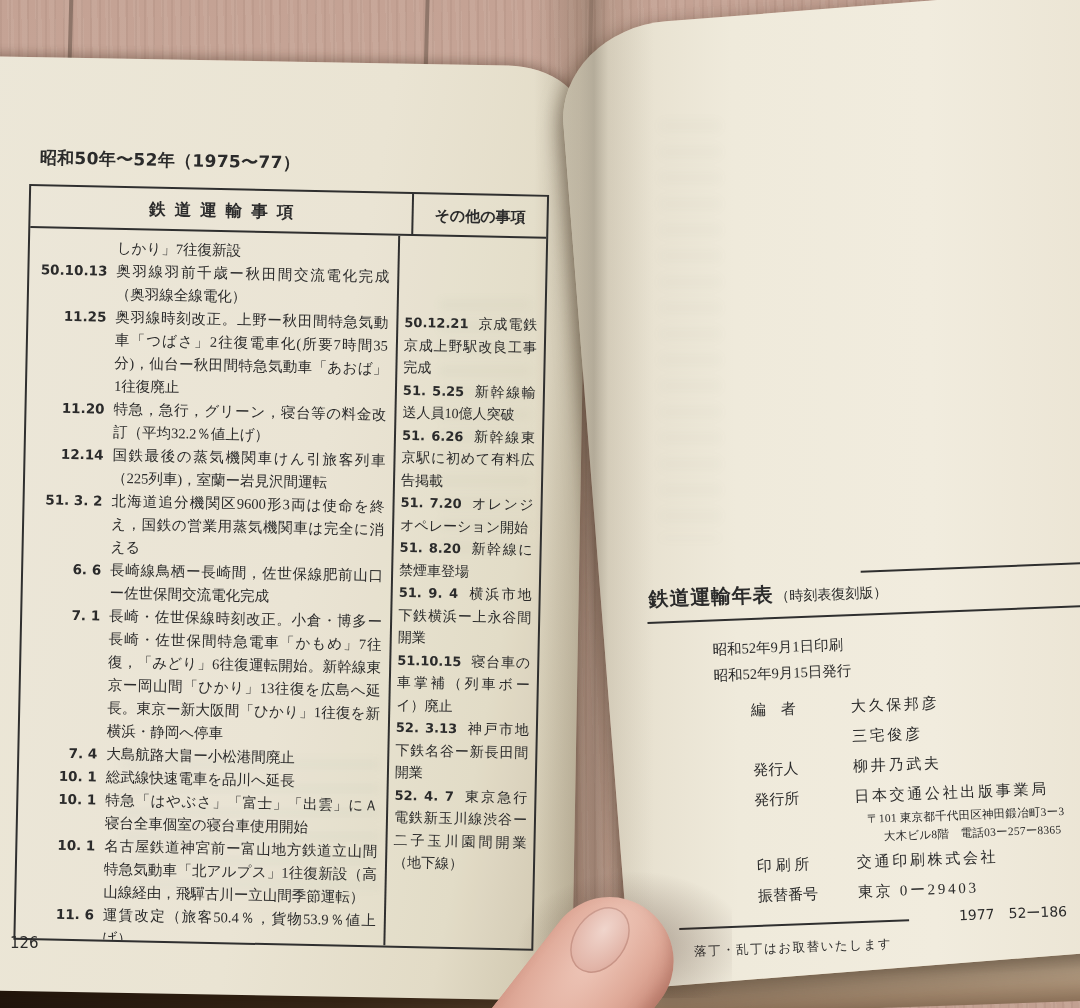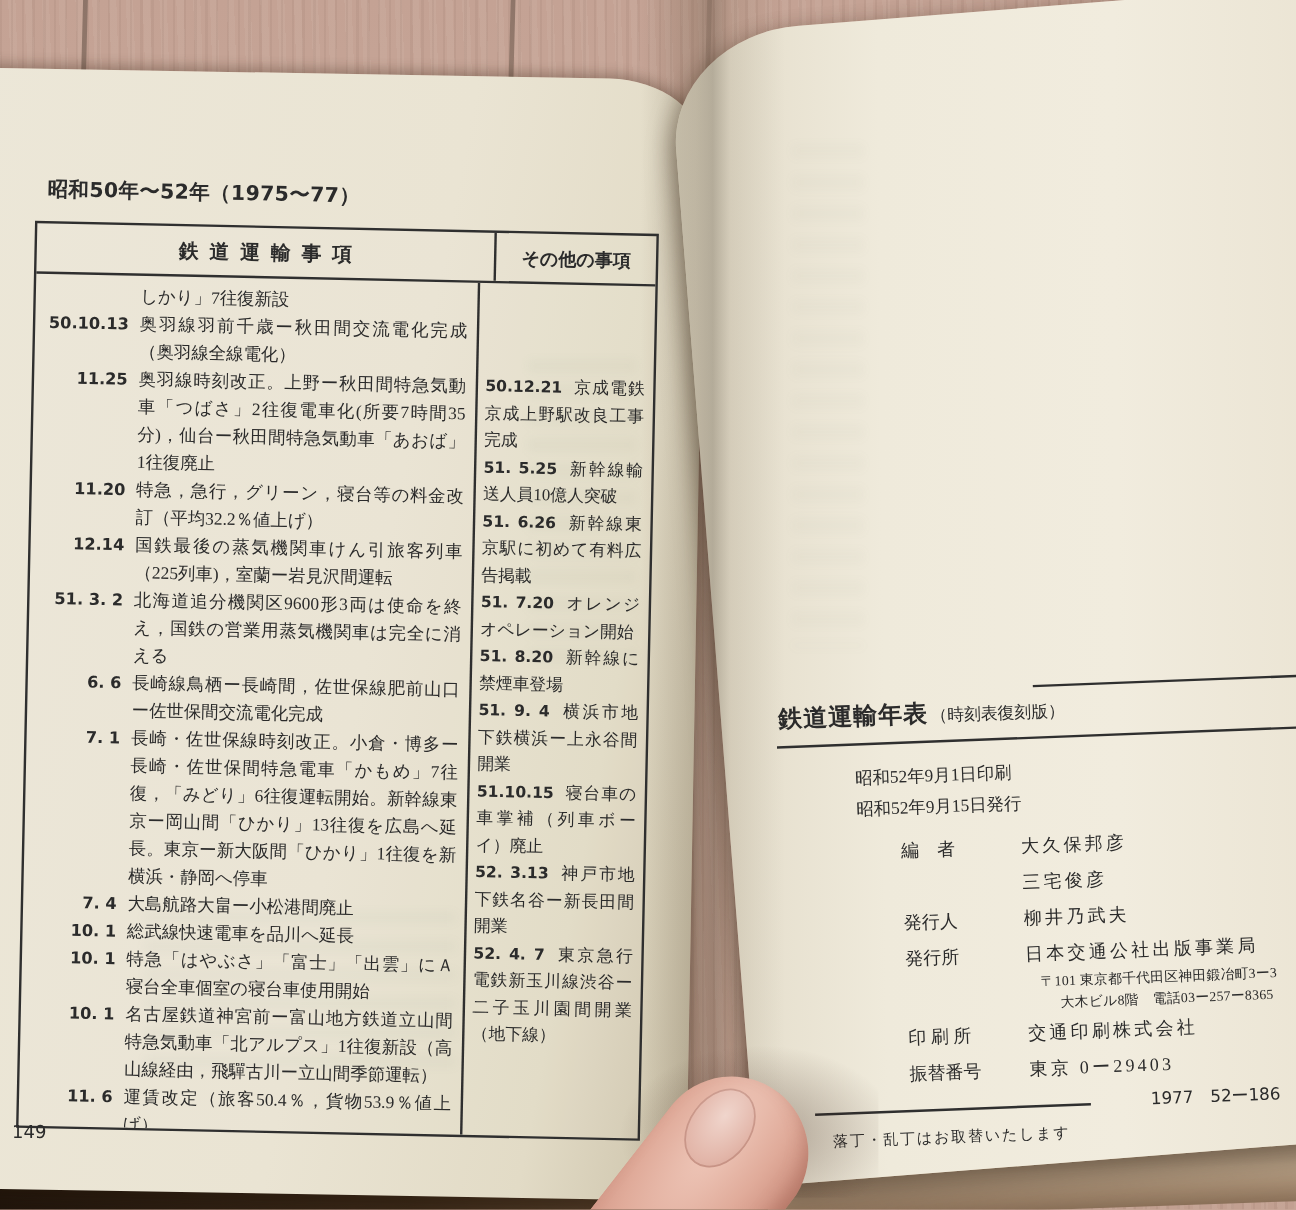--- a/index.html
+++ b/index.html
@@ -217,21 +217,21 @@
 
           <div class="other-row"><span class="d">51.10.15</span><span>寝台車の車掌補（列車ボーイ）廃止</span></div>
 
           <div class="other-row"><span class="d">52. 3.13</span><span>神戸市地下鉄名谷ー新長田間開業</span></div>
 
           <div class="other-row"><span class="d">52. 4. 7</span><span>東京急行電鉄新玉川線渋谷ー二子玉川園間開業（地下線）</span></div>
         </div>
     </div>
   </div>
 </div>
-<div class="pageno">149</div>
+<div class="pageno">126</div>
 
 <div class="colophon">
   <div class="c-title-row">
     <div class="c-rule-top"></div>
     <span class="c-title">鉄道運輸年表</span><span class="c-title-note">（時刻表復刻版）</span>
   </div>
   <div class="c-dates">
     <div>昭和52年9月1日印刷</div>
     <div>昭和52年9月15日発行</div>
   </div>

